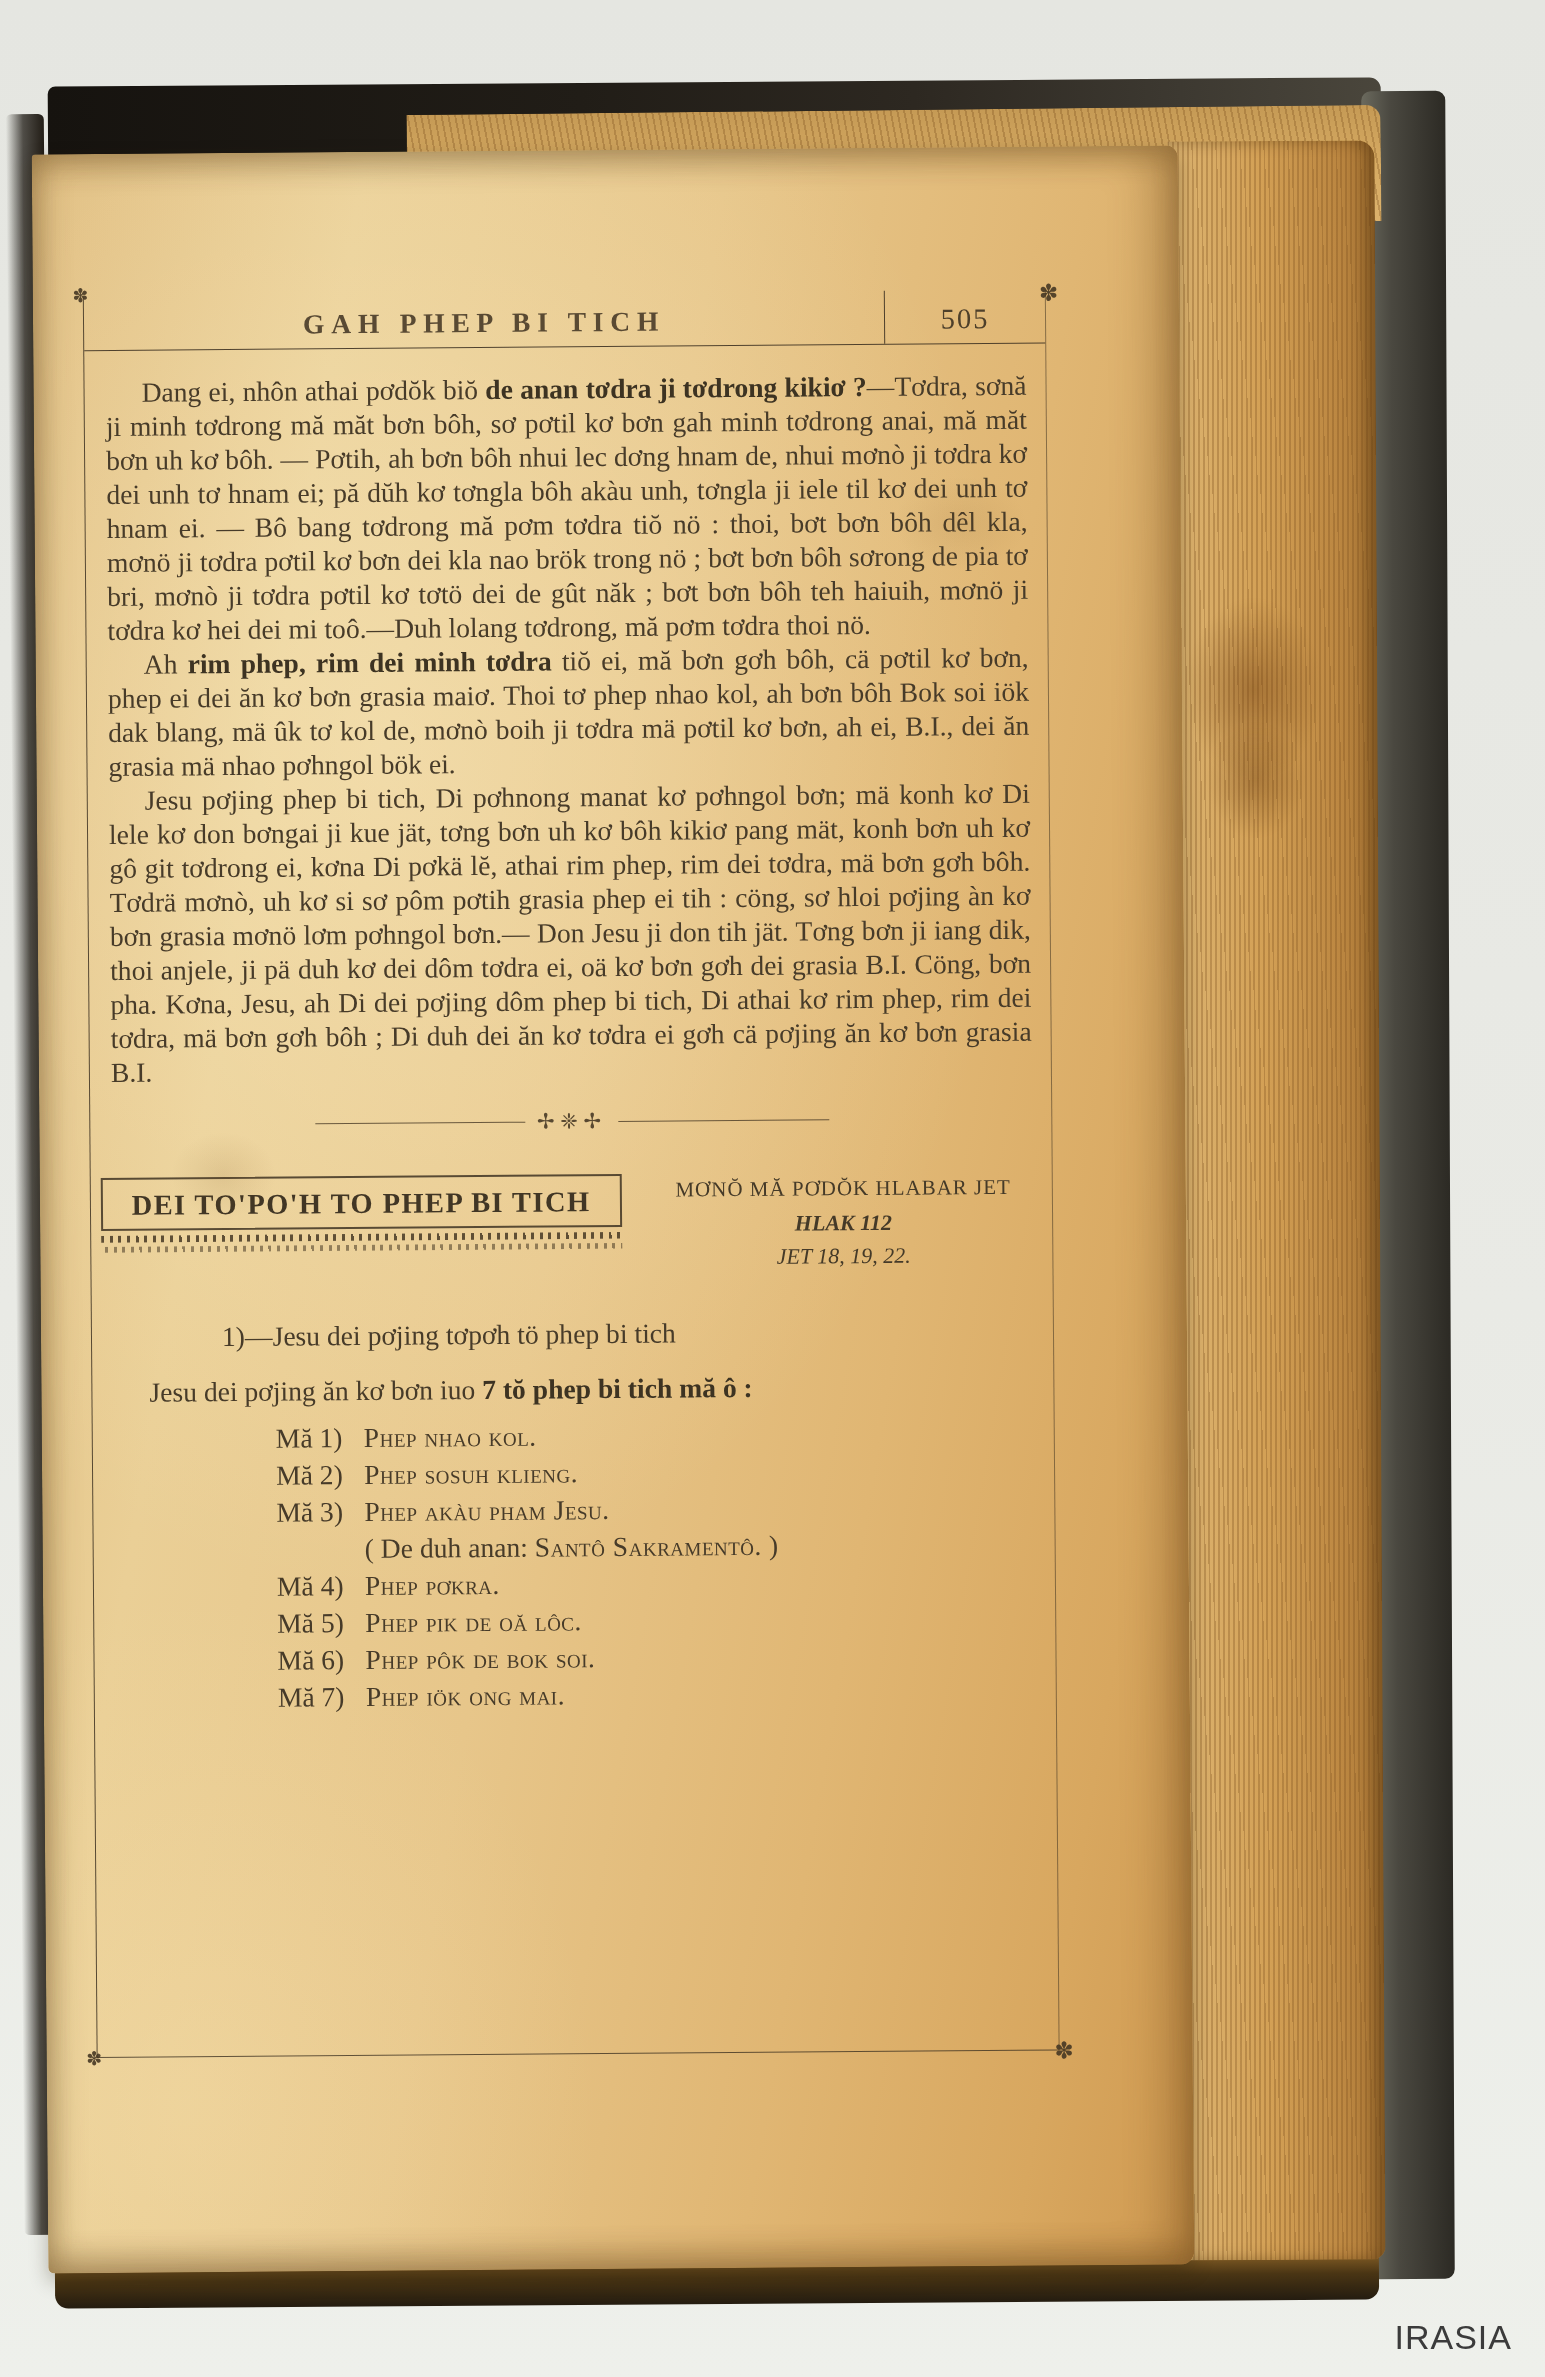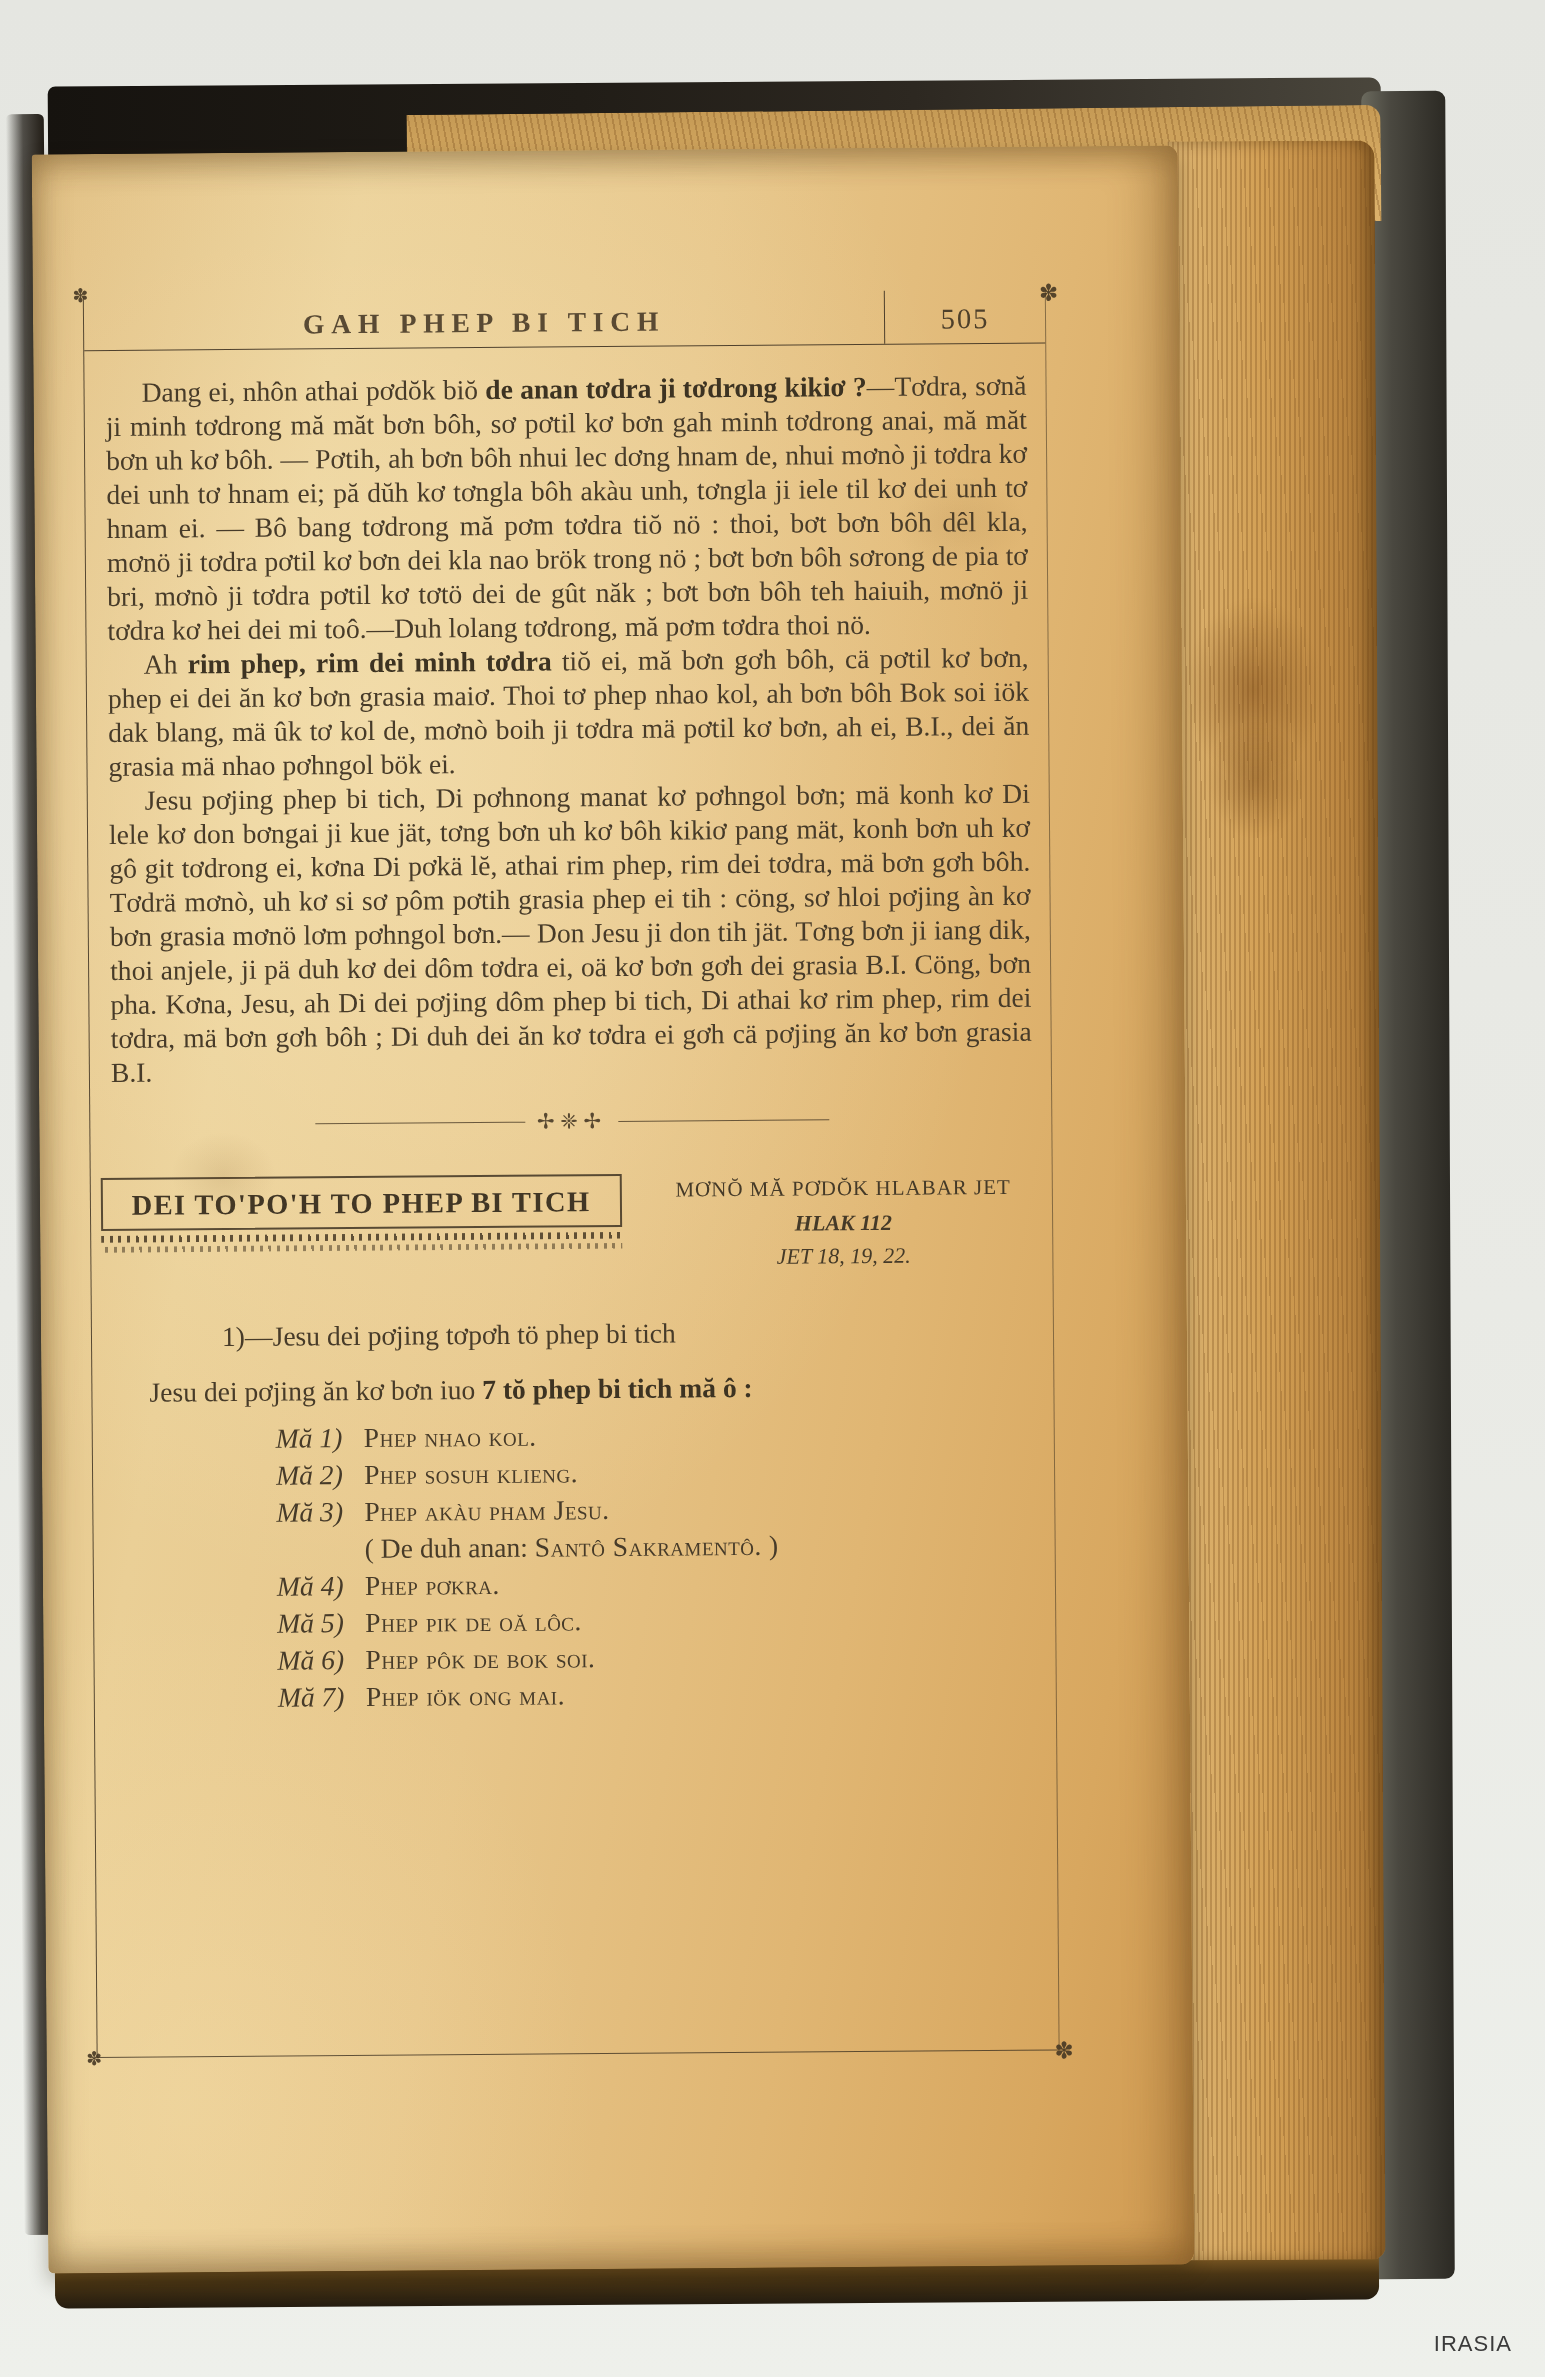--- a/index.html
+++ b/index.html
@@ -130,21 +130,21 @@
   }
   .ref-block { flex: 1; padding-left: 32px; padding-top: 1.9px; text-align: center; color: #453a28; text-indent: 0; }
   .ref-line { line-height: 1.35; }
   .ref-line-0 { font-size: 21px; letter-spacing: 1px; }
   .ref-line-1 { font-size: 22px; font-style: italic; font-weight: bold; margin-top: 5.7px; }
   .ref-line-2 { font-size: 22px; font-style: italic; margin-top: 3.8px; }
   .item-heading { margin-top: 44px; padding-left: 109px; font-size: 27.6px; text-align: left; text-indent: 0; }
   .lead { margin: 21px 0 0; text-indent: 36px; }
   .sacrament-list { margin-top: 11.4px; padding-left: 162px; text-align: left; }
   .list-row { font-size: 27.6px; line-height: 37px; white-space: nowrap; }
-  .list-prefix { display: inline-block; min-width: 88px; font-style: italic; }
+  .list-prefix { display: inline-block; min-width: 88px; }
   .list-sub { padding-left: 88px; }
   
   .stain { position: absolute; border-radius: 50%; pointer-events: none; z-index: 4; }
   .stain-edge1 {
     left: 1187px; top: 599px; width: 133px; height: 181px;
     background: radial-gradient(closest-side, rgba(110,60,15,0.45), rgba(110,60,15,0));
     filter: blur(1.9px);
   }
   .stain-edge2 {
     left: 1208px; top: 723px; width: 95px; height: 114px;
@@ -156,21 +156,21 @@
     background: radial-gradient(closest-side, rgba(120,80,30,0.12), rgba(120,80,30,0));
   }
   .stain-p2 {
     left: 894px; top: 476px; width: 133px; height: 95px;
     background: radial-gradient(closest-side, rgba(120,80,30,0.10), rgba(120,80,30,0));
   }
   
   .watermark {
     position: absolute; right: 34px; bottom: 21px; z-index: 5;
     font-family: "Liberation Sans", sans-serif;
-    font-size: 22px; letter-spacing: 1px; color: #3b3b3b;
+    font-size: 34px; letter-spacing: 1px; color: #3b3b3b;
   }
 </style>
 </head>
 <body>
 
 <div class="scene">
 
   <div class="board-left"></div>
   <div class="board-top"></div>
   <div class="board-right"></div>

